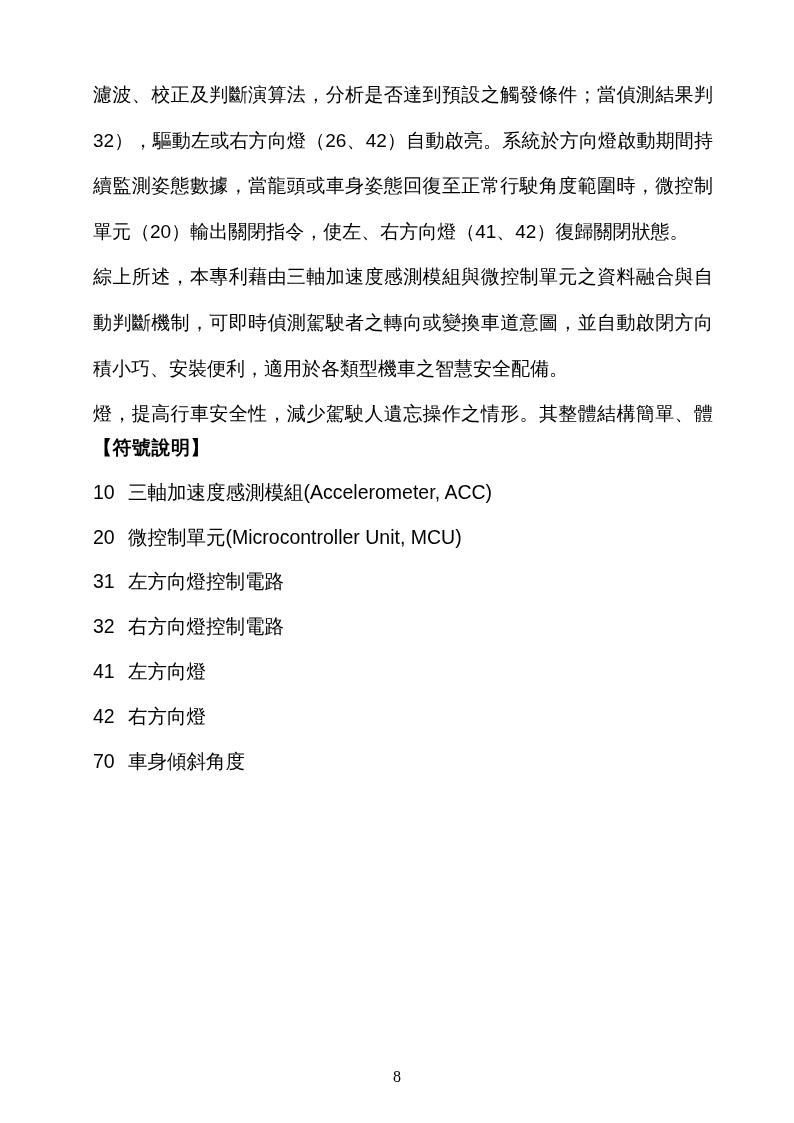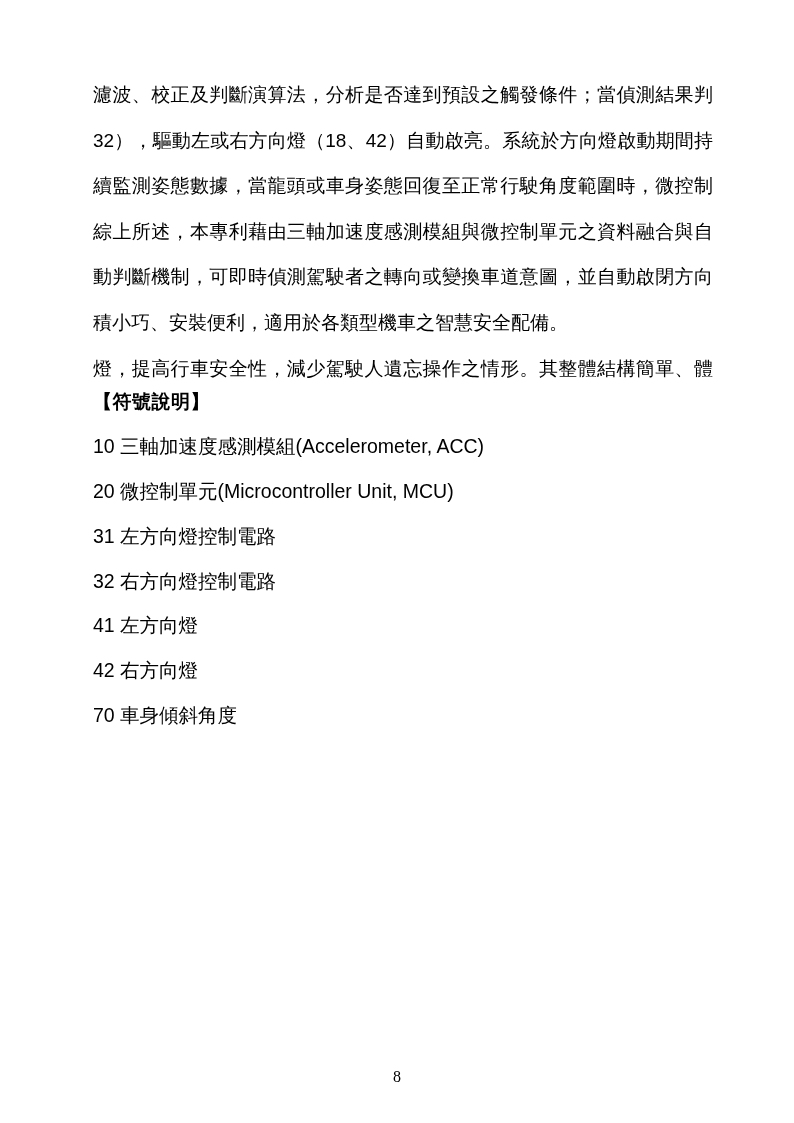--- a/index.html
+++ b/index.html
@@ -44,20 +44,21 @@
     letter-spacing: 0.5px;
   }
   .symbol-list { margin-top: 7px; }
   .sym-row {
     display: flex;
     align-items: baseline;
     height: 44.8px;
     line-height: 44.8px;
     font-size: 19.5px;
     white-space: nowrap;
+    gap: 8px;
   }
   .sym-num {
     flex: 0 0 27px;
     width: 27px;
   }
   .sym-label { flex: 0 0 auto; }
   .page-footer {
     position: absolute;
     left: 0;
     right: 0;
@@ -71,22 +72,23 @@
   }
 </style>
 </head>
 <body>
 
 <div class="page">
   <main class="content">
     <div>
         <div class="para">
           <div class="para-line">濾波、校正及判斷演算法，分析是否達到預設之觸發條件；當偵測結果判</div>
-          <div class="para-line">32），驅動左或右方向燈（18、42）自動啟亮。系統於方向燈啟動期間持</div>
+          <div class="para-line">32），驅動左或右方向燈（26、42）自動啟亮。系統於方向燈啟動期間持</div>
           <div class="para-line">續監測姿態數據，當龍頭或車身姿態回復至正常行駛角度範圍時，微控制</div>
+          <div class="para-line last">單元（20）輸出關閉指令，使左、右方向燈（41、42）復歸關閉狀態。</div>
         </div>
         <div class="para">
           <div class="para-line">綜上所述，本專利藉由三軸加速度感測模組與微控制單元之資料融合與自</div>
           <div class="para-line">動判斷機制，可即時偵測駕駛者之轉向或變換車道意圖，並自動啟閉方向</div>
           <div class="para-line last">積小巧、安裝便利，適用於各類型機車之智慧安全配備。</div>
           <div class="para-line">燈，提高行車安全性，減少駕駛人遺忘操作之情形。其整體結構簡單、體</div>
         </div>
       </div>
     <h2 class="section-heading">【符號說明】</h2>
     <div class="symbol-list">

